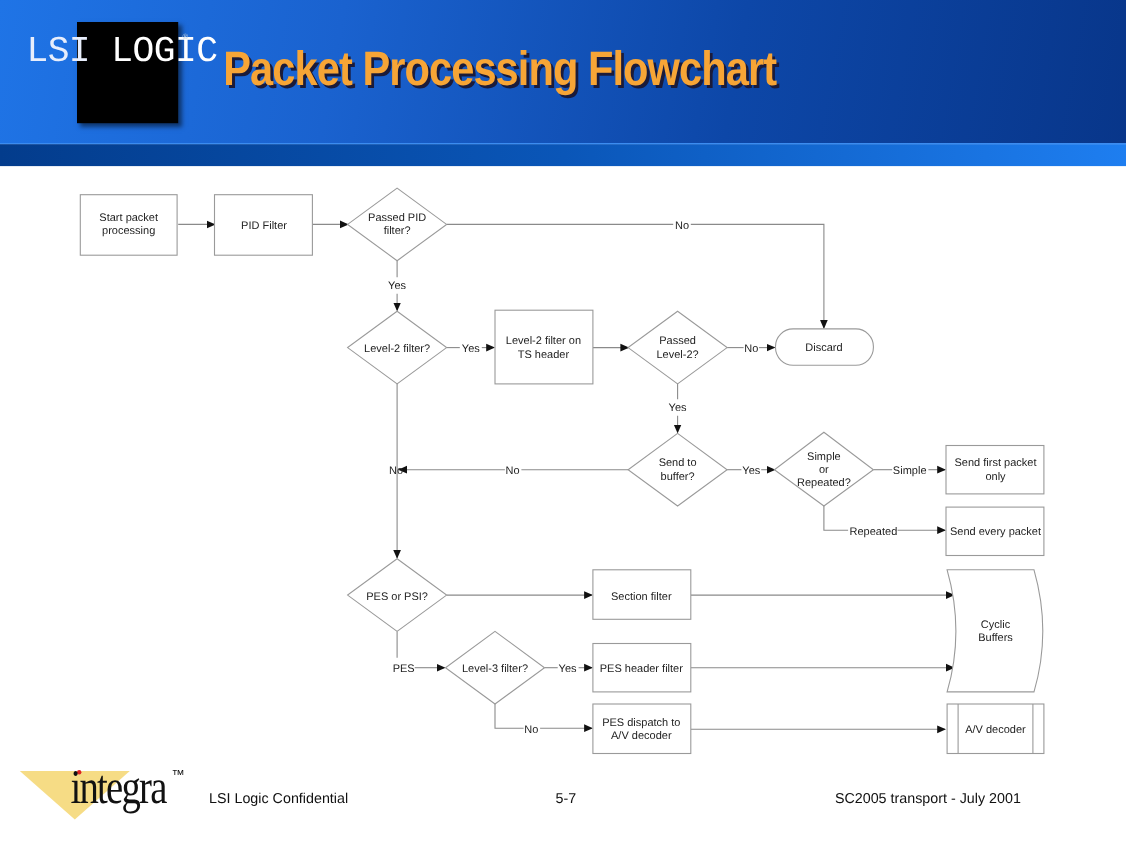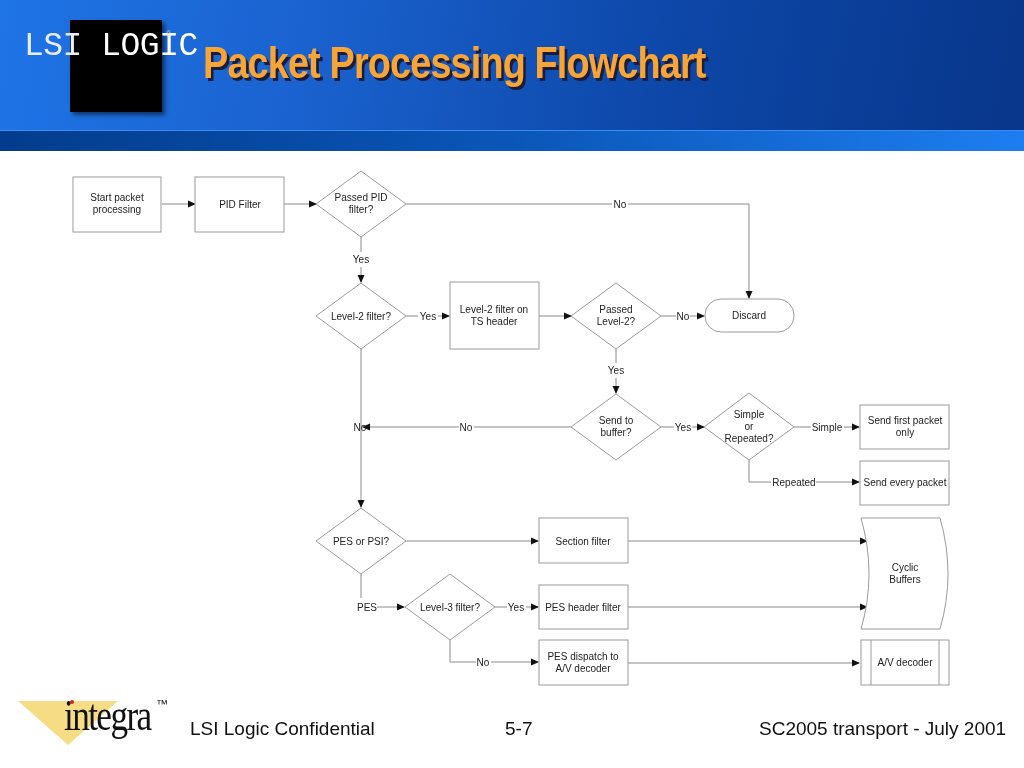--- a/index.html
+++ b/index.html
@@ -11,21 +11,21 @@
     border-top:1px solid #3b8cf0; }
   .logo-box { position:absolute; left:70px; top:20px; width:92px; height:92px; background:#000; box-shadow:3px 3px 4px rgba(0,0,0,0.5); }
   .logo-text { position:absolute; left:24px; top:28px; font-family:Liberation Mono, monospace; color:#fff; font-size:33px; letter-spacing:-0.5px; white-space:nowrap; }
   .logo-text .lsi { color:#e8eefc; }
   .logo-reg { position:absolute; left:166px; top:30px; font-size:7px; color:#bcd; }
   .title { position:absolute; left:203px; top:38px; color:#f7a536; font-family:"Liberation Sans", sans-serif; font-weight:bold;
     font-size:44px; letter-spacing:-1px; transform:scaleX(0.86); transform-origin:left top; white-space:nowrap;
     text-shadow:3px 3px 0 #1b1b3a; }
   svg#flow { position:absolute; left:0; top:0; }
   svg text { font-family:"Liberation Sans", sans-serif; font-size:10px; fill:#222; }
-  .footer-text { position:absolute; font-size:19px; color:#111; font-family:"Liberation Sans", sans-serif; white-space:nowrap; }
+  .footer-text { position:absolute; font-size:13px; color:#111; font-family:"Liberation Sans", sans-serif; white-space:nowrap; }
   .integra-word { position:absolute; left:64px; top:690px; font-family:"Liberation Serif", serif; font-size:44px; color:#111; transform:scaleX(0.8); transform-origin:left top; letter-spacing:-2px; }
   .tm { position:absolute; left:156px; top:697px; font-size:12px; color:#111; }
 </style>
 </head>
 <body>
 
 <div class="header"></div>
 <div class="header-band"></div>
 <div class="logo-box"></div>
 <div class="logo-text">

